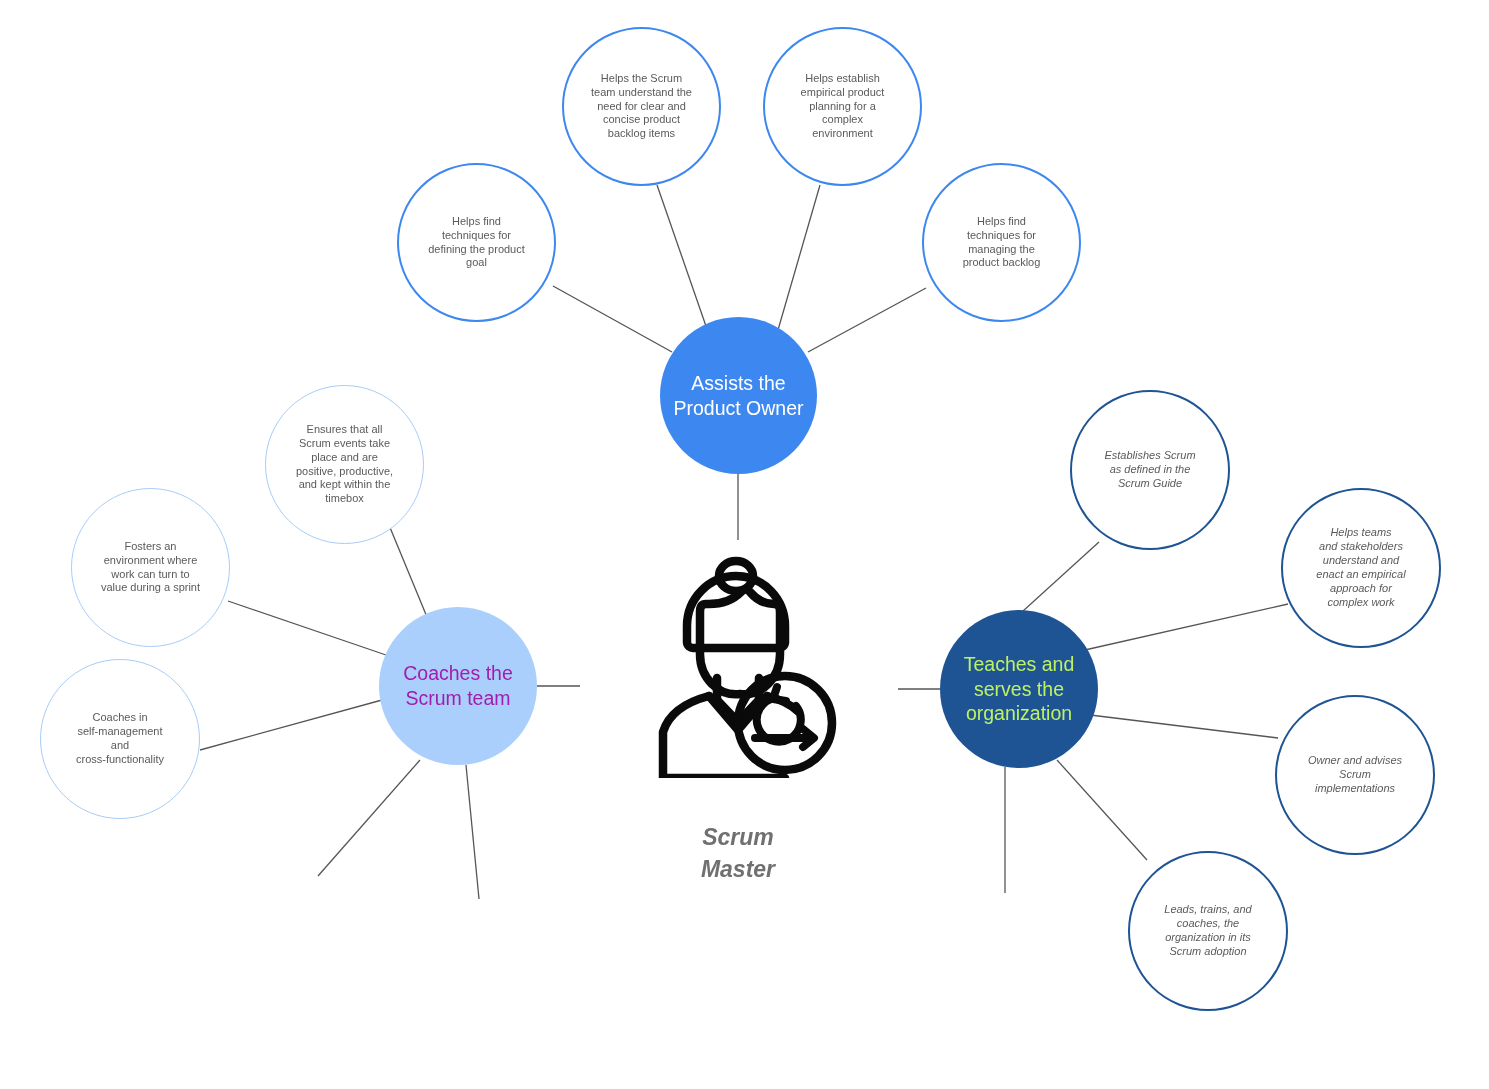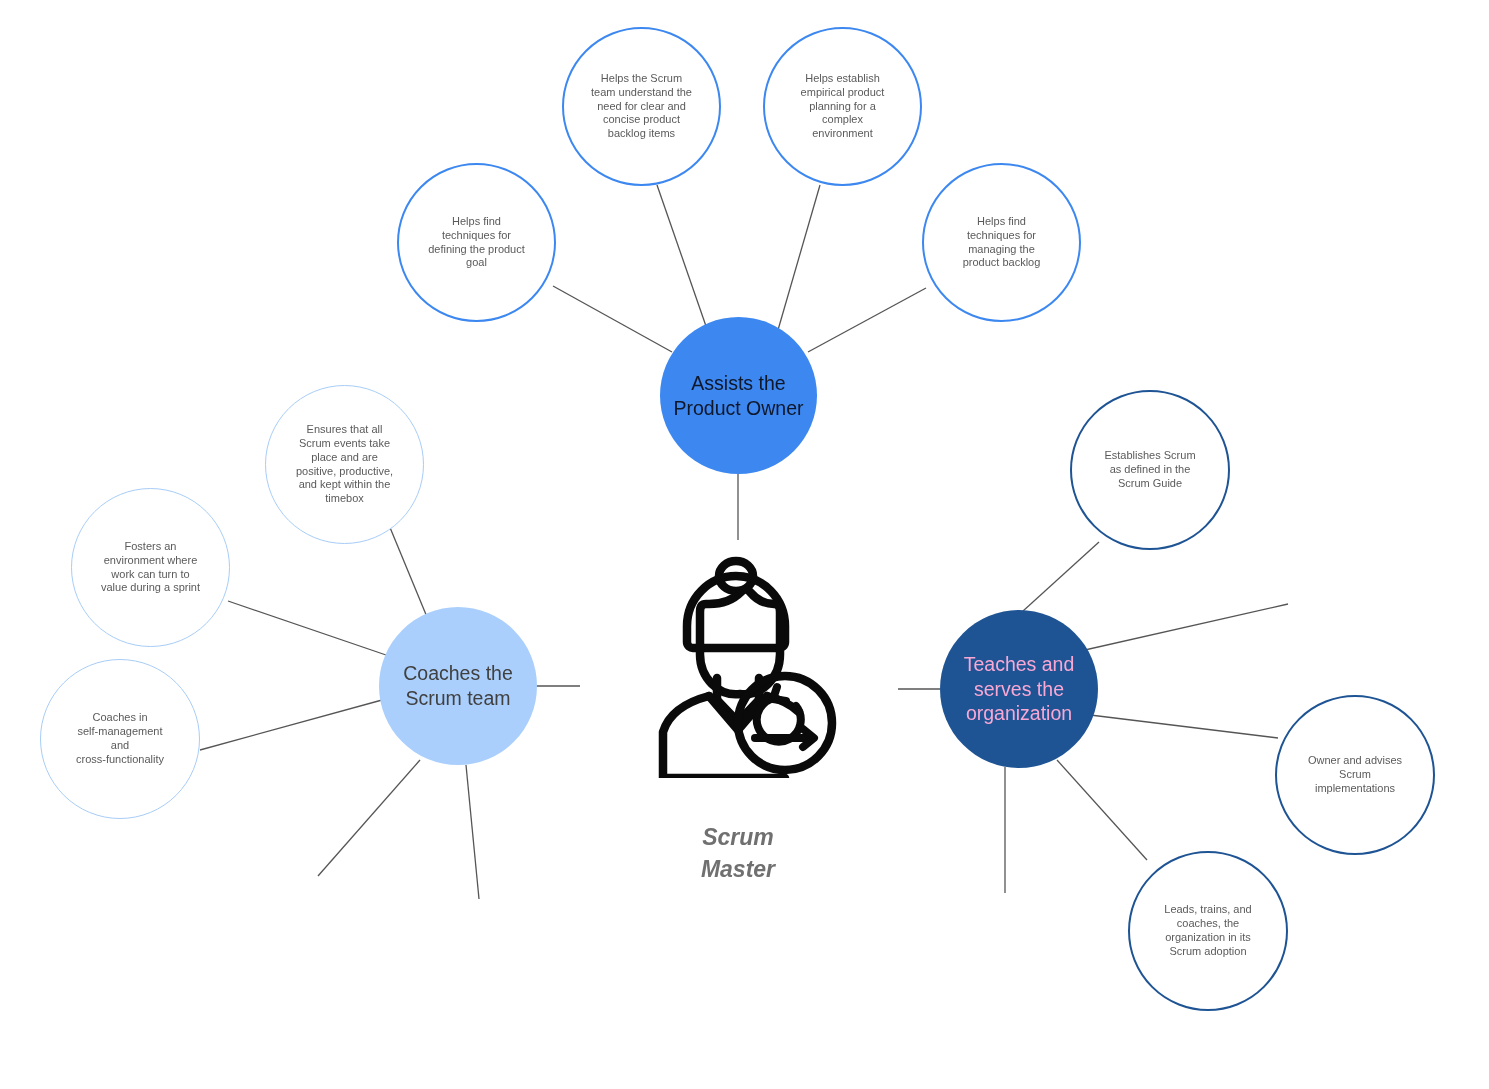--- a/index.html
+++ b/index.html
@@ -41,48 +41,49 @@
     display: block;
     width: 100%;
     white-space: pre-line;
   }
   
   .hub {
     font-size: 19.5px;
   }
   .hub-po {
     background: #3d88f0;
-    color: #0f172a;
+    color: #ffffff;
     border: none;
   }
   .hub-team {
     background: #aacffc;
-    color: #404040;
+    color: #a21caf;
     border: none;
     justify-content: flex-end;
   }
   .hub-org {
     background: #1e5494;
-    color: #f9a8d4;
+    color: #bef264;
     border: none;
   }
   
   .sat {
     font-size: 11px;
     color: #5a5a5a;
     background: #ffffff;
   }
   .sat-po {
     border: 2.4px solid #3d88f0;
   }
   .sat-team {
     border: 1.8px solid #a8cdf7;
   }
   .sat-org {
     border: 2.4px solid #1e5494;
+    font-style: italic;
   }
   
   #center-icon {
     position: absolute;
     left: 625px;
     top: 552px;
     width: 226px;
     height: 226px;
   }
   #center-caption {
@@ -202,20 +203,28 @@
 serves the
 organization</span>
   </div>
 
   <div class="node sat sat-org" style="left:1070px; top:390px; width:160px; height:160px;">
     <span class="node-text">Establishes Scrum
 as defined in the
 Scrum Guide</span>
   </div>
 
+  <div class="node sat sat-org" style="left:1281px; top:488px; width:160px; height:160px;">
+    <span class="node-text">Helps teams
+and stakeholders
+understand and
+enact an empirical
+approach for
+complex work</span>
+  </div>
 
   <div class="node sat sat-org" style="left:1275px; top:695px; width:160px; height:160px;">
     <span class="node-text">Owner and advises
 Scrum
 implementations</span>
   </div>
 
   <div class="node sat sat-org" style="left:1128px; top:851px; width:160px; height:160px;">
     <span class="node-text">Leads, trains, and
 coaches, the

